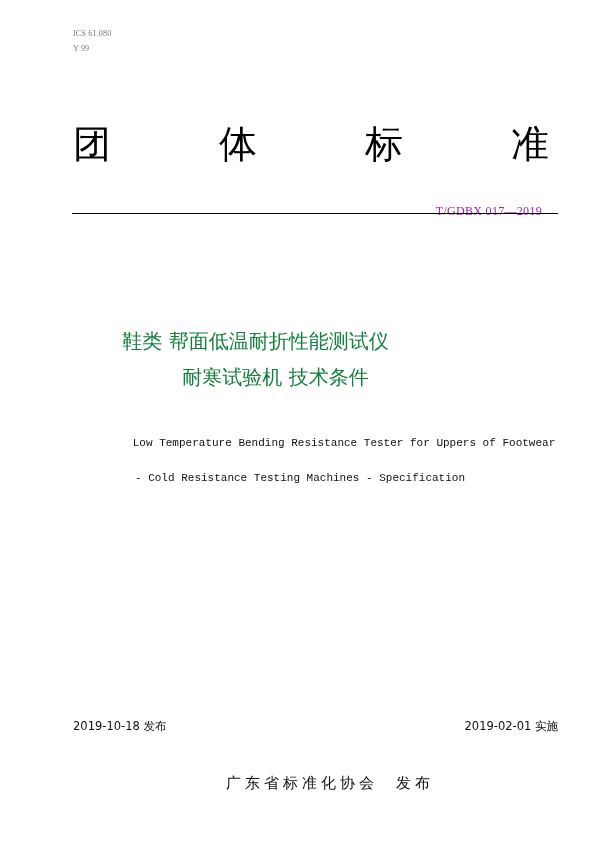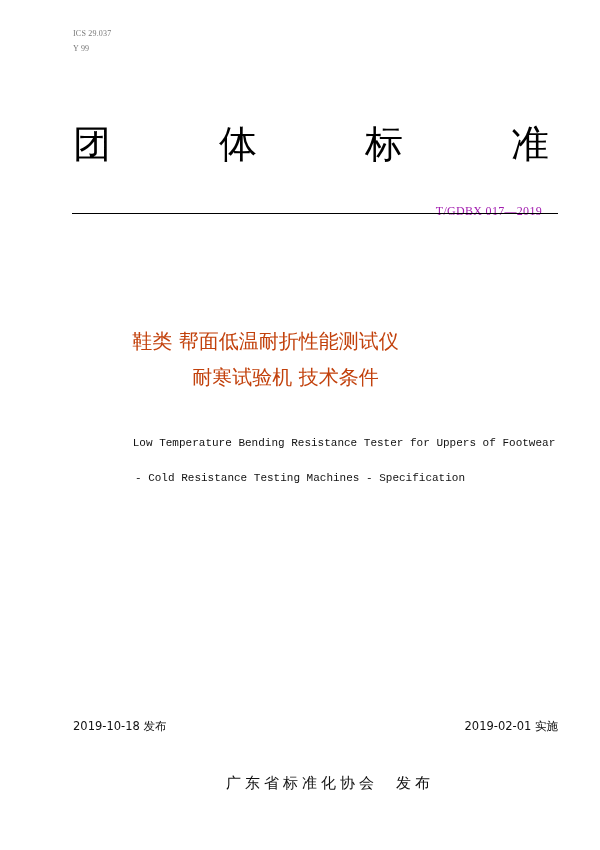--- a/index.html
+++ b/index.html
@@ -56,27 +56,27 @@
 
     #header-rule {
       top: 213px;
       left: 72px;
       width: 486px;
       height: 0;
       border-top: 1.3px solid #000;
     }
 
     .cn-title {
-      left: 16px;
+      left: 6px;
       width: 499px;
       text-align: center;
       font-family: "DejaVu Sans", sans-serif;
       font-size: 20px;
       line-height: 26px;
-      color: #c2410c;
+      color: #15803d;
     }
     #cn-title-1 { top: 328px; }
     #cn-title-2 { top: 364px; padding-left: 20px; }
 
     .en-title {
       left: 0;
       width: 600px;
       text-align: center;
       font-family: "Liberation Mono", "DejaVu Sans Mono", monospace;
       font-size: 11px;
@@ -106,21 +106,21 @@
       font-size: 15px;
       line-height: 20px;
       letter-spacing: 4px;
       color: #111;
     }
     #publisher .pub-gap { display: inline-block; width: 18px; }
   </style>
 </head>
 <body>
 
-<div class="abs classification" id="ics">ICS 29.037</div>
+<div class="abs classification" id="ics">ICS 61.080</div>
 <div class="abs classification" id="ccs">Y 99</div>
 
 <div class="abs big-title">
   <span>团</span>
   <span>体</span>
   <span>标</span>
   <span>准</span>
 </div>
 
 <div class="abs" id="std-code">T/GDBX 017—2019</div>

